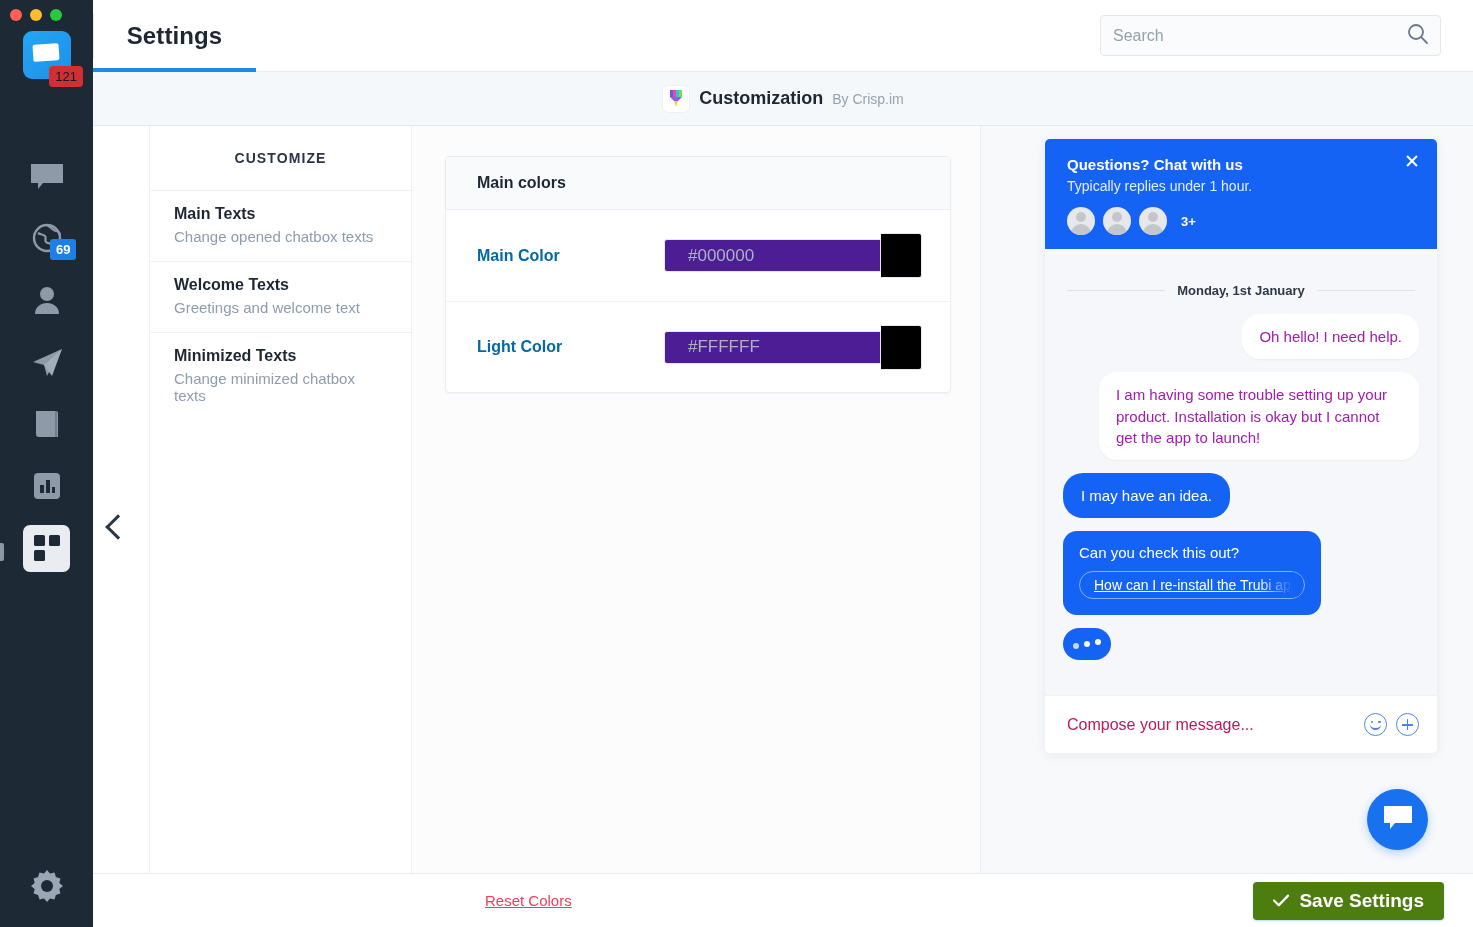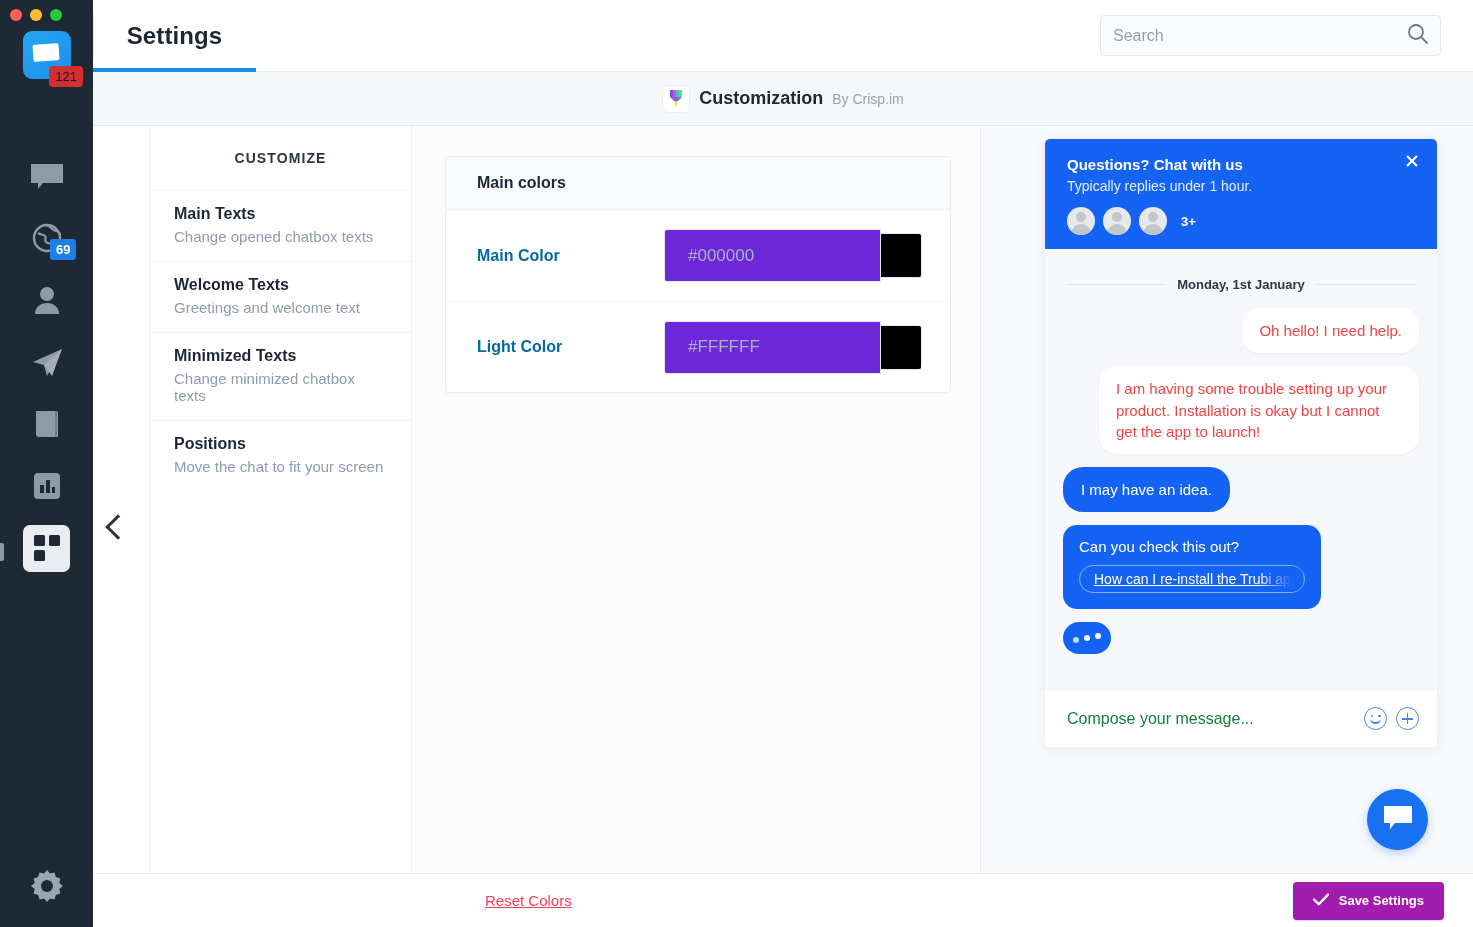--- a/index.html
+++ b/index.html
@@ -160,21 +160,21 @@
     display: flex; align-items: center; padding-left: 31px;
     font-size: 16px; font-weight: bold; color: #1d2733;
     border-radius: 4px 4px 0 0;
   }
   .crow {
     height: 91px; display: flex; align-items: center; padding: 0 28px 0 31px;
   }
   .crow + .crow { border-top: 1px solid #f0f3f6; }
   .crow .lbl { font-size: 16px; font-weight: bold; color: #0369a1; width: 187px; }
   .colorinput {
-    flex: 1; height: 53px; background: #6d28d9;
+    flex: 1; height: 33px; background: #4c1d95;
     border: 1px solid #e4e9ef; border-radius: 3px 0 0 3px;
     display: flex; align-items: center; padding-left: 23px;
     font-size: 17px; color: #a9b4c0;
   }
   .swatch {
     width: 41px; height: 45px; background: #000;
     border: 1px solid #e4e9ef; border-left: none; border-radius: 0 3px 3px 0;
     padding: 3px;
   }
   .swatch i { display: block; width: 100%; height: 100%; background: #000; }
@@ -209,29 +209,29 @@
   .av::before {
     content: ""; position: absolute; left: 9px; top: 5px;
     width: 10px; height: 10px; border-radius: 50%; background: #c3c7cc;
   }
   .av::after {
     content: ""; position: absolute; left: 4px; top: 17px;
     width: 20px; height: 14px; border-radius: 10px 10px 0 0; background: #c3c7cc;
   }
   .avmore { font-size: 13px; font-weight: bold; color: #fff; margin-left: 6px; }
 
-  .cbbody { background: #f5f7fa; padding: 20px 18px 22px 18px; min-height: 418px; }
+  .cbbody { background: #f5f7fa; padding: 20px 18px 22px 18px; min-height: 418px; margin-top: 6px; }
   .daysep { display: flex; align-items: center; gap: 12px; margin: 8px 4px 16px 4px; }
   .daysep .line { flex: 1; height: 1px; background: #dde3ea; }
   .daysep .d { font-size: 13px; font-weight: bold; color: #2e3945; }
 
   .msg { margin-bottom: 13px; display: flex; }
   .msg.right { justify-content: flex-end; }
   .bub-in {
-    background: #fff; color: #ef4444; font-size: 15px; line-height: 1.42;
+    background: #fff; color: #a21caf; font-size: 15px; line-height: 1.42;
     border-radius: 18px; padding: 12px 17px; max-width: 320px;
     box-shadow: 0 1px 2px rgba(30,40,55,.05);
   }
   .bub-out {
     background: #1563f5; color: #fff; font-size: 15px; line-height: 1.42;
     border-radius: 20px; padding: 12px 18px; max-width: 320px;
   }
   .bub-card {
     background: #1563f5; color: #fff; border-radius: 14px; padding: 13px 16px 16px 16px;
     width: 258px;
@@ -256,21 +256,21 @@
   }
   .typing i { width: 6px; height: 6px; border-radius: 50%; background: #fff; display: block; }
   .typing i:nth-child(1) { opacity: .75; transform: translateY(2px); }
   .typing i:nth-child(2) { opacity: .95; }
   .typing i:nth-child(3) { opacity: 1; transform: translateY(-2px); }
 
   .compose {
     background: #fff; height: 58px; display: flex; align-items: center;
     padding: 0 18px 0 22px; border-top: 1px solid #eef1f5;
   }
-  .compose .ph { flex: 1; font-size: 16px; color: #15803d; }
+  .compose .ph { flex: 1; font-size: 16px; color: #be185d; }
   .cicon {
     width: 23px; height: 23px; border: 1.6px solid #4d84e8; border-radius: 50%;
     margin-left: 9px; position: relative; cursor: pointer;
   }
   .cicon.plus::before, .cicon.plus::after {
     content: ""; position: absolute; background: #4d84e8;
   }
   .cicon.plus::before { left: 5px; top: 9.5px; width: 11px; height: 1.8px; }
   .cicon.plus::after { left: 9.5px; top: 5px; width: 1.8px; height: 11px; }
   .cicon.smile .e1, .cicon.smile .e2 {
@@ -296,23 +296,23 @@
     position: absolute; left: 0; right: 0; bottom: 0; height: 54px;
     background: #fff; border-top: 1px solid #e9edf2; display: flex; align-items: center; padding-left: 30px;
   }
   .footleft { width: 319px; flex: 0 0 319px; height: 54px; }
   .footmid { flex: 1; display: flex; align-items: center; padding-left: 43px; }
   .reset {
     font-size: 15px; color: #f03c57; text-decoration: underline; cursor: pointer;
   }
   .footright { width: 492px; flex: 0 0 492px; display: flex; justify-content: flex-end; padding-right: 29px; }
   .savebtn {
-    background: #a21caf; color: #fff; border-radius: 4px;
+    background: #4d7c0f; color: #fff; border-radius: 4px;
     height: 38px; padding: 0 20px; display: flex; align-items: center; gap: 10px;
-    font-size: 13px; font-weight: bold; cursor: pointer;
+    font-size: 19px; font-weight: bold; cursor: pointer;
     box-shadow: 0 1px 2px rgba(27,134,232,.3);
   }
 </style>
 </head>
 <body>
 
 <div id="app">
 
   <div class="rail">
     <div class="traffic">
@@ -444,24 +444,20 @@
           <div class="t">Main Texts</div>
           <div class="s">Change opened chatbox texts</div>
         </div>
         <div class="menuitem">
           <div class="t">Welcome Texts</div>
           <div class="s">Greetings and welcome text</div>
         </div>
         <div class="menuitem">
           <div class="t">Minimized Texts</div>
           <div class="s">Change minimized chatbox texts</div>
-        </div>
-        <div class="menuitem">
-          <div class="t">Positions</div>
-          <div class="s">Move the chat to fit your screen</div>
         </div>
       </div>
 
       <div class="content">
         <div class="card">
           <div class="chead">Main colors</div>
           <div class="crow">
             <span class="lbl">Main Color</span>
             <span class="colorinput">#000000</span>
             <span class="swatch">

